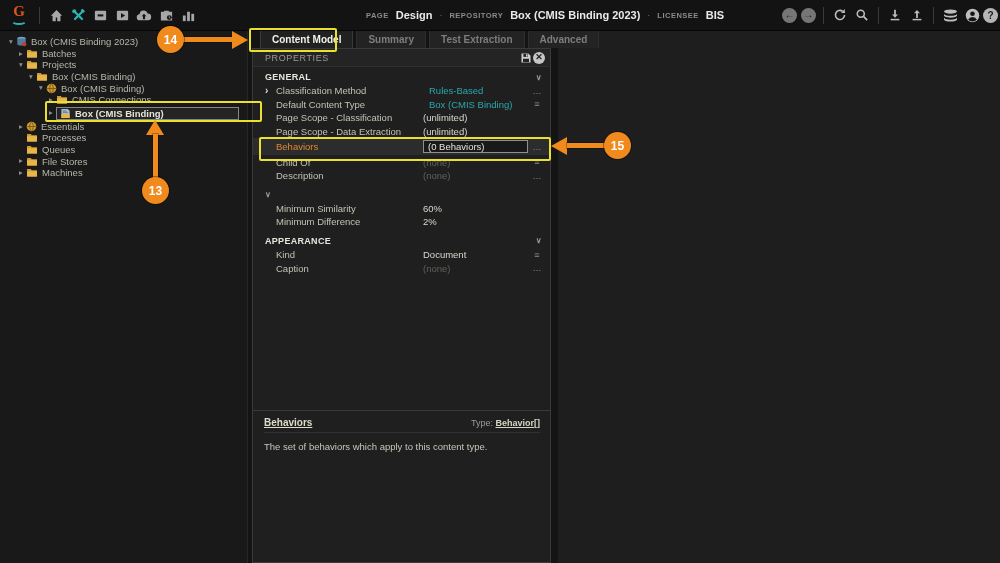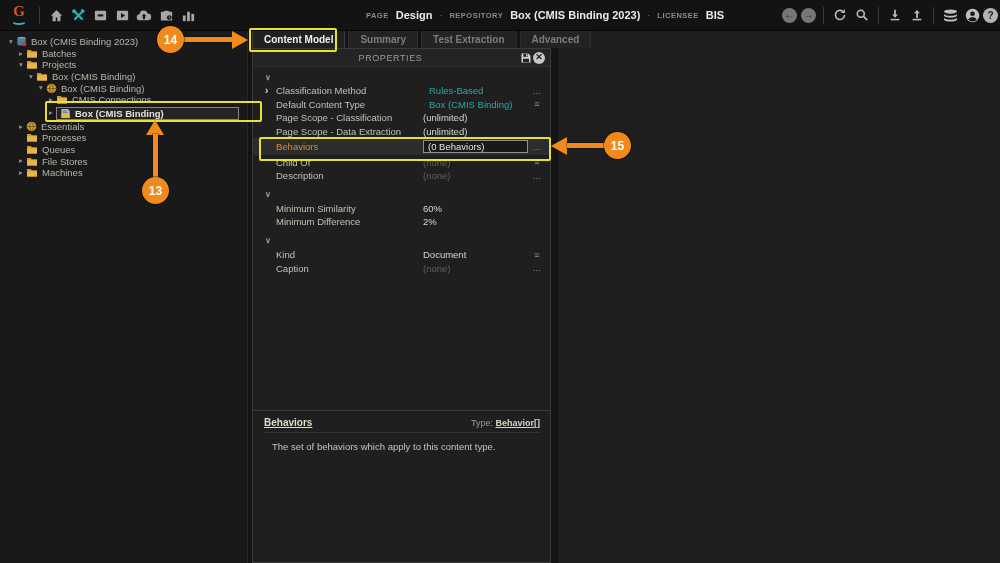--- a/index.html
+++ b/index.html
@@ -27,27 +27,27 @@
   
   .tree-panel{position:absolute;left:0;top:30px;width:248px;bottom:0;background:#191919;border-right:1px solid #262626;padding-top:6px;box-sizing:border-box;}
   .tree-row{height:11.6px;display:flex;align-items:center;font-size:9.5px;color:#b7b7aa;white-space:nowrap;cursor:pointer;}
   .tree-expander{width:10px;flex:none;text-align:center;color:#8b8b8b;font-size:7.5px;line-height:1;}
   .row-box{display:inline-flex;align-items:center;}
   .tree-icon{display:inline-flex;align-items:center;margin-right:4px;}
   .tree-row.selected{height:15px;}
   .tree-row.selected .row-box{background:#242424;border:1px solid #858585;flex:1;margin-right:8px;height:13px;padding:0 3px;box-sizing:border-box;}
   .tree-row.selected .tree-label{color:#e4e4d8;font-weight:bold;}
   
-  .tabs{position:absolute;left:252px;top:30px;height:18px;display:flex;z-index:1;}
+  .tabs{position:absolute;left:252px;top:30px;height:18px;display:flex;z-index:1;padding-left:8px;}
   .tab{height:18px;padding:0 11px;display:flex;align-items:center;font-size:10px;font-weight:bold;color:#7d7d7d;background:#232323;border:1px solid #2e2e2e;border-bottom:none;margin-right:3px;box-sizing:border-box;cursor:pointer;white-space:nowrap;}
   .tab.active{background:#212121;color:#f2f2ec;border-color:#3a3a3a;}
   
   .props{position:absolute;left:252px;top:48px;width:299px;bottom:0;background:#1f1f1f;border:1px solid #3a3a3a;box-sizing:border-box;}
   .props-header{height:17px;display:flex;align-items:center;padding:0 5px 0 12px;background:#242424;border-bottom:1px solid #2e2e2e;}
-  .props-title{flex:1;font-size:9px;color:#9a9a9a;letter-spacing:.6px;text-align:center;}
+  .props-title{flex:1;font-size:9px;color:#9a9a9a;letter-spacing:.6px;}
   .ph-icon{width:14px;height:14px;display:flex;align-items:center;justify-content:center;color:#cfcfcf;margin-left:3px;cursor:pointer;}
   .circle-x{width:12px;height:12px;border-radius:50%;background:#c6c6c6;color:#222;font-size:9px;font-weight:bold;display:flex;align-items:center;justify-content:center;line-height:1;cursor:pointer;}
   .prow{display:flex;align-items:center;font-size:9.5px;box-sizing:border-box;}
   .prow-header{height:14px;margin-top:3px;padding:0 8px 0 12px;font-weight:bold;color:#e6e6dc;font-size:9px;letter-spacing:.3px;}
   .prow-header .sec-label{flex:1;}
   .sec-chevron{color:#9a9a9a;font-size:8px;}
   .prow-item{height:13.6px;padding:0 4px 0 12px;}
   .p-exp{width:11px;flex:none;color:#dcdcdc;font-weight:bold;font-size:10px;line-height:1;}
   .p-label{width:147px;flex:none;color:#c2c2b4;overflow:hidden;white-space:nowrap;}
   .p-value{flex:1;color:#d8d8ce;overflow:hidden;white-space:nowrap;}
@@ -56,21 +56,21 @@
   .p-action{width:18px;flex:none;text-align:center;color:#8e8e8e;font-size:9px;}
   .prow-item.sel{height:17px;background:#2c2c2c;}
   .prow-item.sel .p-label{color:#e0872e;}
   .p-editor{flex:1;height:13px;border:1px solid #8f8f8f;background:#191919;display:flex;align-items:center;padding:0 4px;color:#e4e4da;box-sizing:border-box;overflow:hidden;white-space:nowrap;}
   
   .helparea{position:absolute;left:0;right:0;top:361px;border-top:1px solid #3a3a3a;background:#1f1f1f;padding:6px 10px 0 11px;}
   .help-title-row{display:flex;align-items:baseline;border-bottom:1px solid #313131;padding-bottom:4px;}
   .help-title{flex:1;font-size:10px;font-weight:bold;color:#ddddc8;text-decoration:underline;}
   .help-type{font-size:9px;color:#9b9b94;}
   .help-type b{color:#d6d6c6;text-decoration:underline;}
-  .help-desc{margin-top:8px;font-size:9.5px;color:#c6c6b8;margin-left:8px;}
+  .help-desc{margin-top:8px;font-size:9.5px;color:#c6c6b8;}
   
   .right-area{position:absolute;left:558px;top:30px;right:0;bottom:0;background:#1e1e1e;}
   
   .ann-box{position:absolute;border:2px solid #e9e02f;border-radius:2px;z-index:9;pointer-events:none;}
   .ann-circle{position:absolute;width:27px;height:27px;border-radius:50%;background:#f18a1d;color:#fff;font-weight:bold;font-size:12px;display:flex;align-items:center;justify-content:center;z-index:10;box-shadow:0 0 0 1px rgba(0,0,0,.35);}
   .ann-shaft{position:absolute;background:#f18a1d;z-index:10;box-shadow:0 0 0 1px rgba(0,0,0,.25);}
   .ann-head{position:absolute;width:0;height:0;z-index:10;}
   .ann-head.up{border-left:9px solid transparent;border-right:9px solid transparent;border-bottom:15px solid #f18a1d;}
   .ann-head.right{border-top:9px solid transparent;border-bottom:9px solid transparent;border-left:16px solid #f18a1d;}
   .ann-head.left{border-top:9px solid transparent;border-bottom:9px solid transparent;border-right:16px solid #f18a1d;}
@@ -364,20 +364,21 @@
           <path fill="currentColor" d="M2 2h9l3 3v9H2z"></path>
           <rect x="4.5" y="2.5" width="6" height="4" fill="#242424"></rect>
           <rect x="8" y="3" width="2" height="3" fill="currentColor"></rect>
           <rect x="4" y="9" width="8" height="4.5" fill="#242424"></rect>
         </svg>
     </span>
     <span class="circle-x">✕</span>
   </div>
   <div id="prop-rows">
       <div class="prow prow-header">
+        <span class="sec-label">GENERAL</span>
         <span class="sec-chevron">∨</span>
       </div>
       <div class="prow prow-item">
         <span class="p-exp">›</span>
         <span class="p-label">Classification Method</span>
         <span class="p-value link">Rules-Based</span>
         <span class="p-action">…</span>
       </div>
       <div class="prow prow-item">
         <span class="p-exp"></span>
@@ -424,20 +425,21 @@
         <span class="p-value">60%</span>
         <span class="p-action"></span>
       </div>
       <div class="prow prow-item">
         <span class="p-exp"></span>
         <span class="p-label">Minimum Difference</span>
         <span class="p-value">2%</span>
         <span class="p-action"></span>
       </div>
       <div class="prow prow-header" style="margin-top: 5px;">
+        <span class="sec-label">APPEARANCE</span>
         <span class="sec-chevron">∨</span>
       </div>
       <div class="prow prow-item">
         <span class="p-exp"></span>
         <span class="p-label">Kind</span>
         <span class="p-value">Document</span>
         <span class="p-action">≡</span>
       </div>
       <div class="prow prow-item">
         <span class="p-exp"></span>

